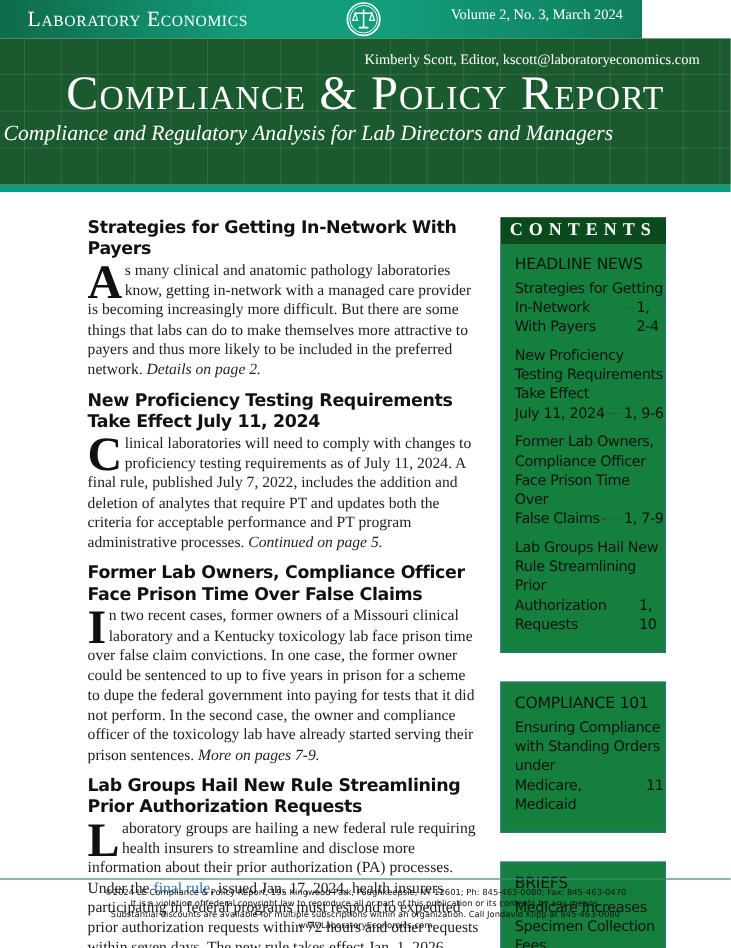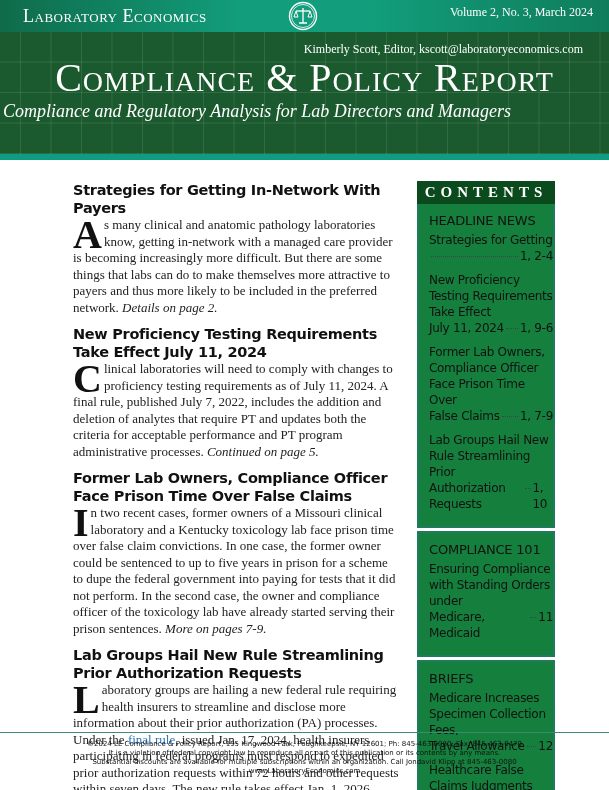--- a/index.html
+++ b/index.html
@@ -1,21 +1,21 @@
 <!DOCTYPE html>
 <html><head>
 <meta charset="utf-8">
 <style>
   * { box-sizing: border-box; margin: 0; padding: 0; }
   html, body { width: 609px; height: 790px; background: #ffffff; overflow: hidden; }
   body { position: relative; font-family: "Liberation Serif", serif; color: #1a1a1a; }
 
   
   .top-band {
-    position: absolute; left: 0; top: 0; width: 609px; height: 32px;
+    position: absolute; left: 0; top: 0; width: 535px; height: 32px;
     background: linear-gradient(90deg, #0f6b4a 0%, #129e7c 40%, #129e7c 60%, #0f7d5b 100%);
   }
   .brand {
     position: absolute; left: 23px; top: 6px;
     font-family: "Liberation Serif", serif; color: #ffffff;
     font-size: 18px; letter-spacing: 0.5px; font-variant: small-caps;
   }
   .volume {
     position: absolute; right: 16px; top: 5px;
     font-family: "Liberation Serif", serif; color: #ffffff; font-size: 12px;
@@ -68,21 +68,21 @@
   
   .contents { position: absolute; left: 417px; top: 181px; width: 138px; }
   .contents-header {
     background: #0b4a1d; color: #ffffff; text-align: center; height: 23px;
     font-family: "Liberation Serif", serif; font-weight: bold; font-size: 15px; letter-spacing: 5px;
     line-height: 23px;
   }
   .toc-section {
     background: #15803d; border: 2px solid #1f7a5e; border-top: none; padding: 9px 0 14px 10px;
   }
-  .toc-section + .toc-section { border-top: 2px solid #1f7a5e; margin-top: 3px; }
+  .toc-section + .toc-section { border-top: 2px solid #1f7a5e; margin-top: 24px; }
   .toc-section.first { border-top: none; }
   .toc-section h3 {
     font-family: "DejaVu Sans", sans-serif; font-size: 13px; font-weight: normal;
     color: #111; margin-bottom: 4px; letter-spacing: -0.2px;
   }
   .toc-item {
     font-family: "DejaVu Sans", sans-serif; font-size: 12px; line-height: 16px;
     color: #111; margin-bottom: 8px; letter-spacing: -0.3px;
   }
   .toc-item:last-child { margin-bottom: 0; }
@@ -138,20 +138,21 @@
 </div>
 
 <div class="contents">
   <div class="contents-header">CONTENTS</div>
 
   <div class="toc-section first">
     <h3>HEADLINE NEWS</h3>
     <div class="toc-item">
       <div>Strategies for Getting</div>
       <div class="toc-last">
+          <span>In-Network With Payers</span>
           <span class="leader"></span>
           <span>1, 2-4</span>
         </div>
     </div>
     <div class="toc-item">
       <div>New Proficiency Testing Requirements Take Effect</div>
       <div class="toc-last">
           <span>July 11, 2024</span>
           <span class="leader"></span>
           <span>1, 9-6</span>

